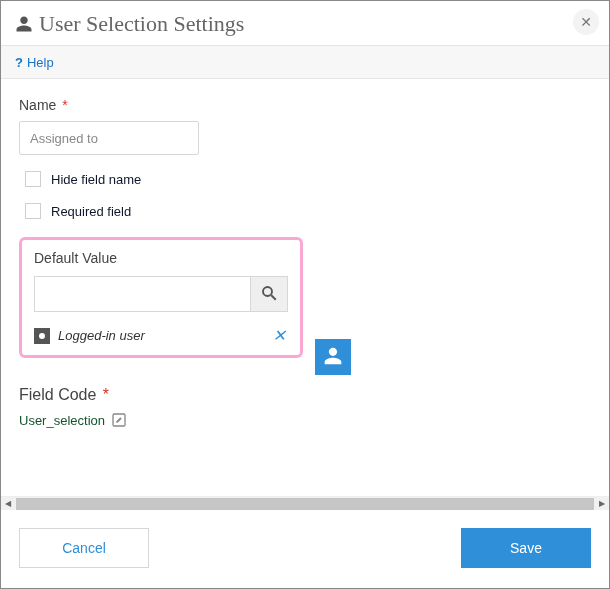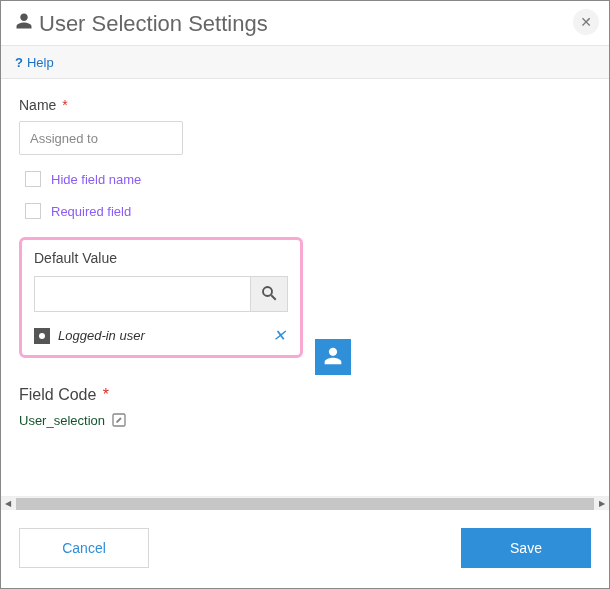--- a/index.html
+++ b/index.html
@@ -13,22 +13,24 @@
   .dialog {
     width: 610px;
     height: 589px;
     border: 1px solid #888;
     position: relative;
     display: flex;
     flex-direction: column;
   }
   .dialog-header {
     display: flex;
+    align-items: center;
     padding: 10px 14px 8px 14px;
     position: relative;
+    font-family: Liberation Serif, serif;
   }
   .dialog-header .title-icon {
     width: 18px; height: 20px;
     color: #555;
     margin-right: 6px;
     flex-shrink: 0;
   }
   .dialog-title {
     font-size: 22px;
     font-weight: 300;
@@ -72,41 +74,41 @@
     overflow: hidden;
     position: relative;
   }
   .field-label {
     font-size: 14px;
     color: #444;
     margin-bottom: 8px;
   }
   .req { color: #d93025; margin-left: 2px; }
   .text-input {
-    width: 164px;
+    width: 180px;
     height: 34px;
     border: 1px solid #d7d7d7;
     border-radius: 2px;
     padding: 6px 10px;
     font-size: 13px;
     color: #888;
   }
   .chk-row {
     display: flex;
     align-items: center;
     gap: 10px;
     margin-top: 16px;
     margin-left: 6px;
   }
   .chk {
     width: 16px; height: 16px;
     border: 1px solid #cfcfcf;
     background: #fff;
   }
-  .chk-label { font-size: 13px; color: #8b5cf6; }
+  .chk-label { font-size: 13px; color: #0f172a; }
   .highlight-box {
     border: 3px solid #f9a8d4;
     border-radius: 6px;
     padding: 10px 12px 10px 12px;
     width: 284px;
     margin-top: 18px;
     position: relative;
   }
   .default-label {
     font-size: 14px;

